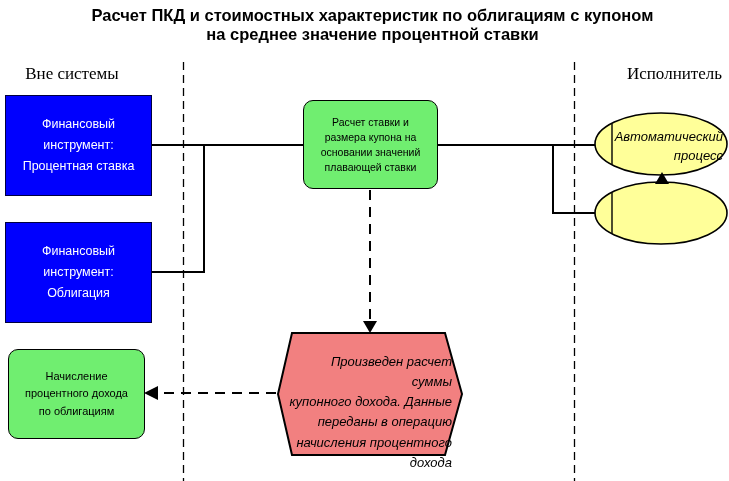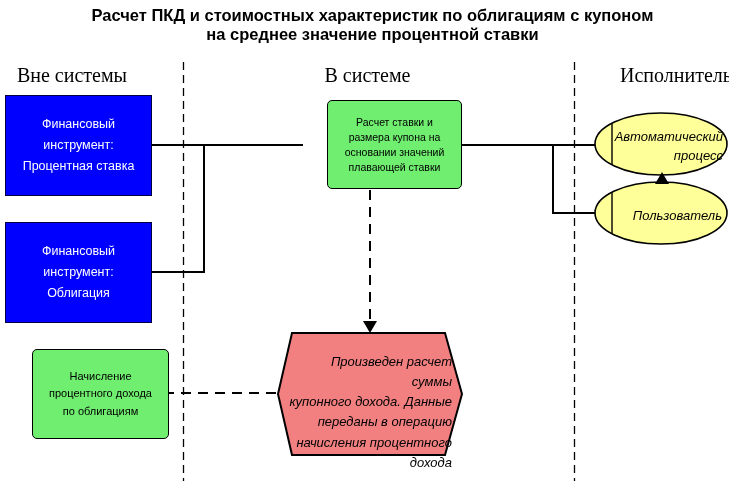--- a/index.html
+++ b/index.html
@@ -6,55 +6,54 @@
   .canvas {
     position:relative; width:729px; height:481px; background:#ffffff;
     font-family:"Liberation Sans", sans-serif; overflow:hidden;
   }
   .title {
     position:absolute; top:6px; left:0; width:729px; text-align:center;
     font-weight:bold; font-size:16.5px; line-height:1.18; color:#000;padding-left:8px;
   }
   .col-header {
     position:absolute; top:64px; text-align:center; color:#000;
-    font-family:"Liberation Serif", serif; font-size:20px;
+    font-family:"Liberation Serif", serif; font-size:17px;
   }
   .hdr1 { left:10px;  width:124px; }
   .hdr2 { left:305px; width:125px; }
   .hdr3 { left:620px; width:109px; }
   svg.overlay { position:absolute; left:0; top:0; }
   .shape {
     position:absolute; box-sizing:border-box; display:flex; flex-direction:column;
     justify-content:center; text-align:center; color:#000;
   }
   .rect-blue {
     color:#ffffff; border:1px solid #000040;
     font-size:12.5px; line-height:1.7;
   }
   .rounded {
-    border:1.5px solid #000000; border-radius:5px;margin-left:24px;
+    border:1.5px solid #000000; border-radius:10px;
   }
   .g1 { font-size:10.5px; line-height:1.43; }
   .g2 { font-size:11px;   line-height:1.55;align-items:center; }
   .float-label {
     position:absolute; text-align:right; color:#000; font-size:13px; line-height:1.5;font-style:italic;
   }
 </style>
 </head>
 <body>
 
 <div class="canvas">
 
   <div class="title">
     <div>Расчет ПКД и стоимостных характеристик по облигациям с купоном</div>
     <div>на среднее значение процентной ставки</div>
   </div>
 
   <div class="col-header hdr1">Вне системы</div>
-  <div class="col-header hdr2">В системе</div>
   <div class="col-header hdr3">Исполнитель</div>
 
   <svg class="overlay" width="729" height="481" viewBox="0 0 729 481">
 
     <line x1="183.5" y1="62" x2="183.5" y2="481" stroke="#000" stroke-width="1.3" stroke-dasharray="8,5"></line>
     <line x1="574.5" y1="62" x2="574.5" y2="481" stroke="#000" stroke-width="1.3" stroke-dasharray="8,5"></line>
 
     <path d="M152,145 H303" stroke="#000" stroke-width="2" fill="none"></path>
     <path d="M152,272 H204 V145" stroke="#000" stroke-width="2" fill="none"></path>
     <path d="M437,145 H595" stroke="#000" stroke-width="2" fill="none"></path>
@@ -108,17 +107,14 @@
     <div>переданы в операцию</div>
     <div>начисления процентного</div>
     <div>дохода</div>
   </div>
 
   <div class="float-label" style="left:608px;top:128px;width:115px;line-height:1.45">
     <div>Автоматический</div>
     <div>процесс</div>
   </div>
 
-  <div class="float-label" style="left:600px;top:206px;width:122px">
-    <div>Пользователь</div>
-  </div>
 
 </div>
 
 </body></html>

